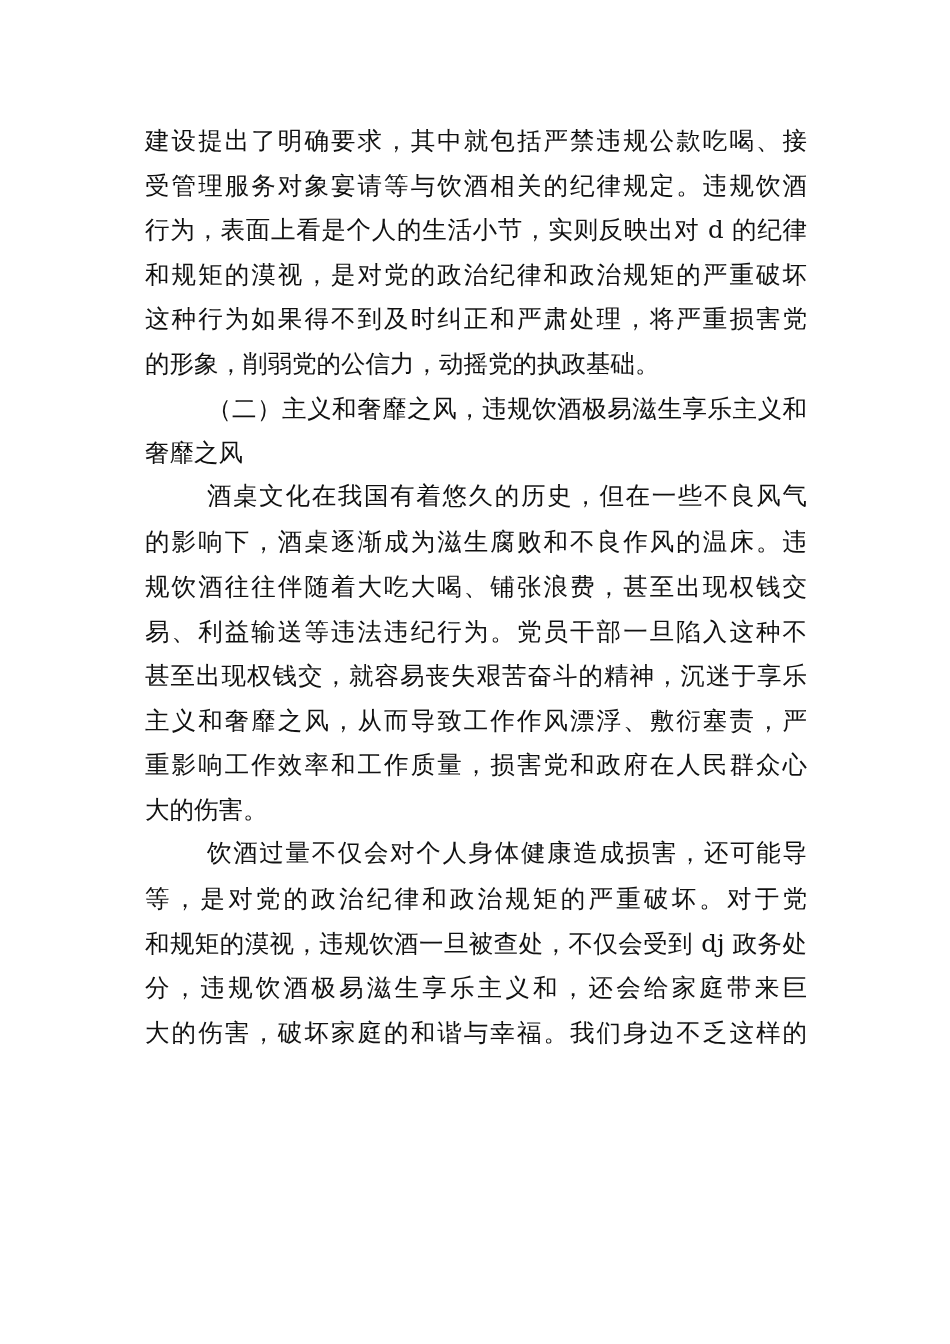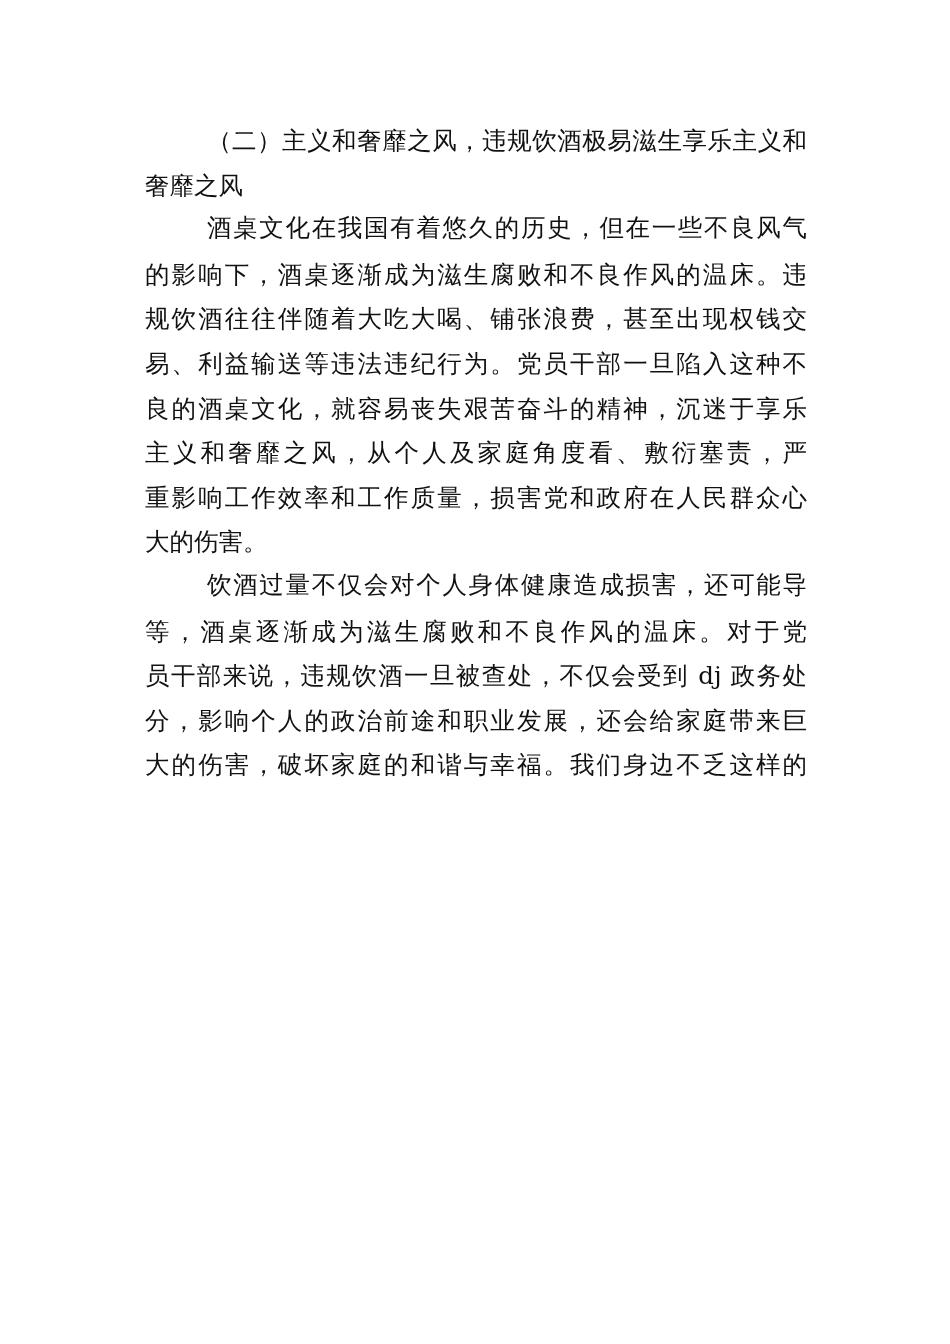--- a/index.html
+++ b/index.html
@@ -49,40 +49,48 @@
       font-weight: normal;
       font-family: "DejaVu Serif", "Liberation Serif", serif;
     }
   </style>
 </head>
 <body>
 
 <div class="page">
   <div class="content">
 
+    <div>
+      <div class="line">建设提出了明确要求，其中就包括严禁违规公款吃喝、接</div>
+      <div class="line">受管理服务对象宴请等与饮酒相关的纪律规定。违规饮酒</div>
+      <div class="line">行为，表面上看是个人的生活小节，实则反映出对 d 的纪律</div>
+      <div class="line">和规矩的漠视，是对党的政治纪律和政治规矩的严重破坏</div>
+      <div class="line">这种行为如果得不到及时纠正和严肃处理，将严重损害党</div>
+      <div class="line last">的形象，削弱党的公信力，动摇党的执政基础。</div>
+    </div>
 
     <div class="heading">
       <div class="line indent">（二）主义和奢靡之风，违规饮酒极易滋生享乐主义和</div>
       <div class="line last">奢靡之风</div>
     </div>
 
     <div>
       <div class="line indent">酒桌文化在我国有着悠久的历史，但在一些不良风气</div>
       <div class="line">的影响下，酒桌逐渐成为滋生腐败和不良作风的温床。违</div>
       <div class="line">规饮酒往往伴随着大吃大喝、铺张浪费，甚至出现权钱交</div>
       <div class="line">易、利益输送等违法违纪行为。党员干部一旦陷入这种不</div>
-      <div class="line">良的酒桌文化，就容易丧失艰苦奋斗的精神，沉迷于享乐</div>
-      <div class="line">主义和奢靡之风，从个人及家庭角度看、敷衍塞责，严</div>
+      <div class="line">甚至出现权钱交，就容易丧失艰苦奋斗的精神，沉迷于享乐</div>
+      <div class="line">主义和奢靡之风，从而导致工作作风漂浮、敷衍塞责，严</div>
       <div class="line">重影响工作效率和工作质量，损害党和政府在人民群众心</div>
       <div class="line last">大的伤害。</div>
     </div>
 
 
     <div>
       <div class="line indent">饮酒过量不仅会对个人身体健康造成损害，还可能导</div>
-      <div class="line">等，酒桌逐渐成为滋生腐败和不良作风的温床。对于党</div>
-      <div class="line">员干部来说，违规饮酒一旦被查处，不仅会受到 dj 政务处</div>
-      <div class="line">分，影响个人的政治前途和职业发展，还会给家庭带来巨</div>
+      <div class="line">等，是对党的政治纪律和政治规矩的严重破坏。对于党</div>
+      <div class="line">和规矩的漠视，违规饮酒一旦被查处，不仅会受到 dj 政务处</div>
+      <div class="line">分，违规饮酒极易滋生享乐主义和，还会给家庭带来巨</div>
       <div class="line">大的伤害，破坏家庭的和谐与幸福。我们身边不乏这样的</div>
     </div>
 
   </div>
 </div>
 
 </body></html>

